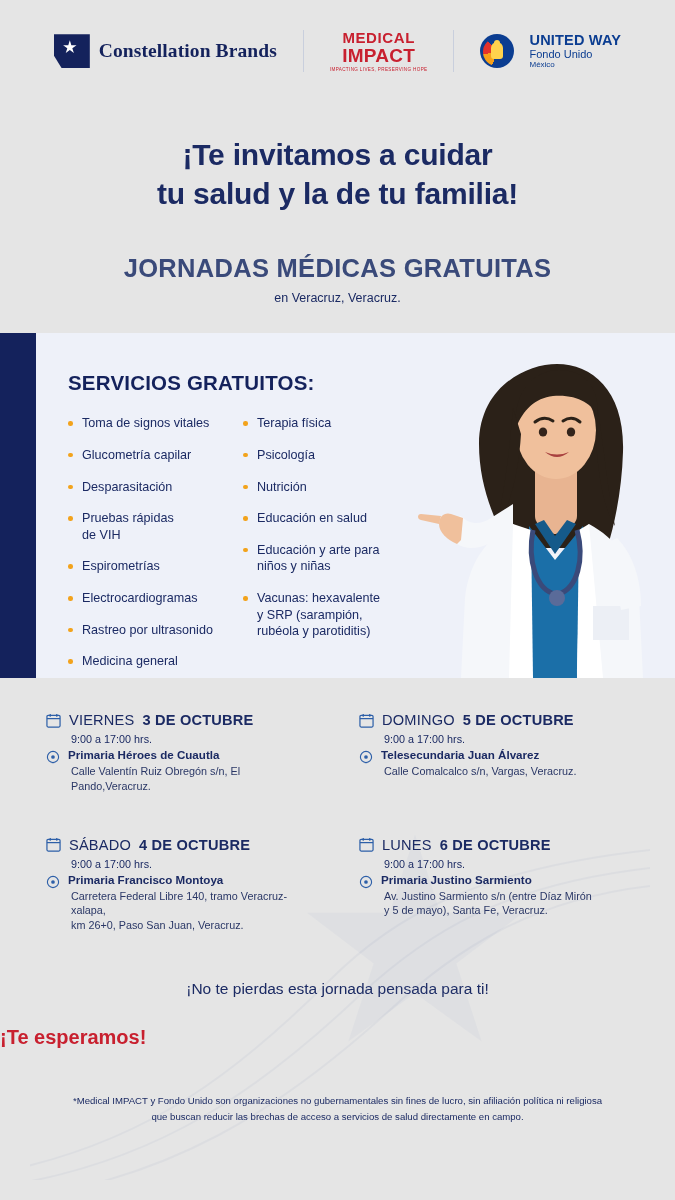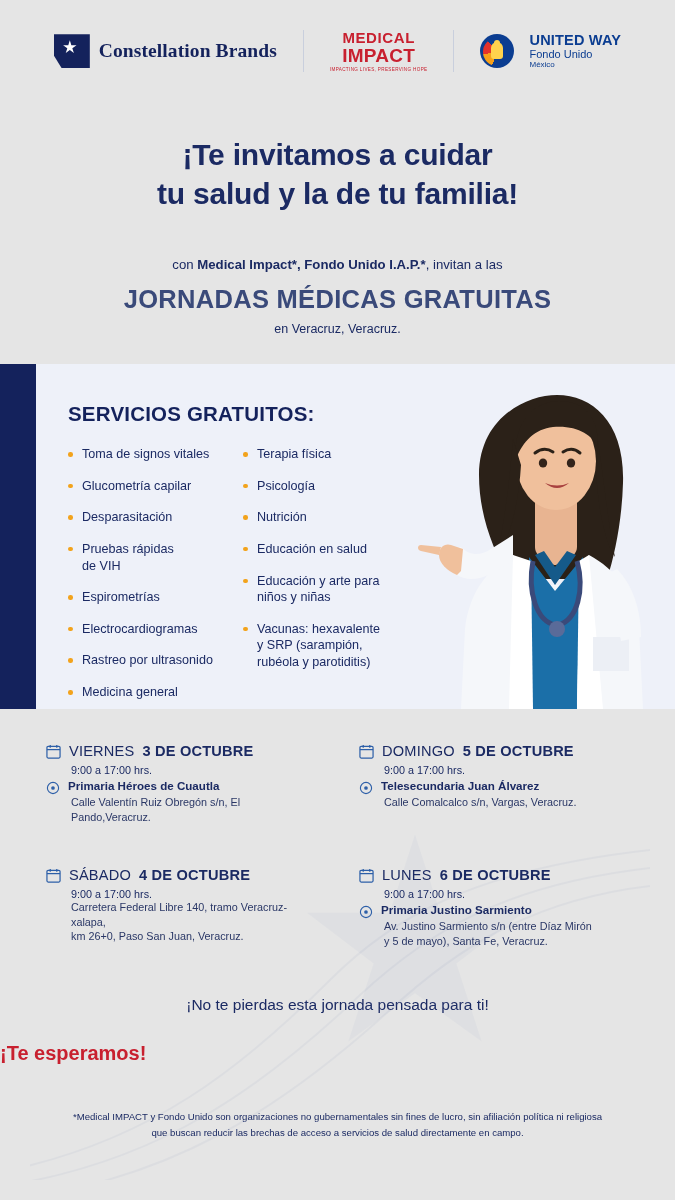--- a/index.html
+++ b/index.html
@@ -320,23 +320,20 @@
       </div>
     </div>
   </div>
 
   <div class="headline">
     <div>¡Te invitamos a cuidar</div>
     <div>tu salud y la de tu familia!</div>
   </div>
 
   <div class="intro">
-    <div>
-      <span>con </span><b>Medical Impact*, Fondo Unido I.A.P.*</b><span>, invitan a las</span>
-    </div>
   </div>
 
   <div class="jornadas">JORNADAS MÉDICAS GRATUITAS</div>
   <div class="city">en Veracruz, Veracruz.</div>
 
   <div class="band">
     <div class="band-stripe"></div>
     <div class="band-title">SERVICIOS GRATUITOS:</div>
     <div class="cols">
       <div class="col">
@@ -454,20 +451,27 @@
         <svg class="cal-icon" width="15" height="15" viewBox="0 0 16 16">
           <rect x="1" y="2.5" width="14" height="12.5" rx="1.3" fill="none" stroke="#2d5fa8" stroke-width="1.3"></rect>
           <line x1="1" y1="6" x2="15" y2="6" stroke="#2d5fa8" stroke-width="1.3"></line>
           <line x1="4.5" y1="1" x2="4.5" y2="4" stroke="#2d5fa8" stroke-width="1.3"></line>
           <line x1="11.5" y1="1" x2="11.5" y2="4" stroke="#2d5fa8" stroke-width="1.3"></line>
         </svg>
         <span class="d-day">SÁBADO</span>
         <span class="d-num">4 DE OCTUBRE</span>
       </div>
       <div class="date-time">9:00 a 17:00 hrs.</div>
+      <div class="place-row">
+        <svg class="pin-icon" width="14" height="14" viewBox="0 0 16 16">
+          <circle cx="8" cy="8" r="6.4" fill="none" stroke="#2d5fa8" stroke-width="1.3"></circle>
+          <circle cx="8" cy="8" r="2.1" fill="#2d5fa8"></circle>
+        </svg>
+        <span class="place-name">Primaria Francisco Montoya</span>
+      </div>
       <div class="addr" style="white-space:pre-line">Carretera Federal Libre 140, tramo Veracruz-xalapa,
 km 26+0, Paso San Juan, Veracruz.</div>
     </div>
 
     <div class="date-block">
       <div class="date-head">
         <svg class="cal-icon" width="15" height="15" viewBox="0 0 16 16">
           <rect x="1" y="2.5" width="14" height="12.5" rx="1.3" fill="none" stroke="#2d5fa8" stroke-width="1.3"></rect>
           <line x1="1" y1="6" x2="15" y2="6" stroke="#2d5fa8" stroke-width="1.3"></line>
           <line x1="4.5" y1="1" x2="4.5" y2="4" stroke="#2d5fa8" stroke-width="1.3"></line>

